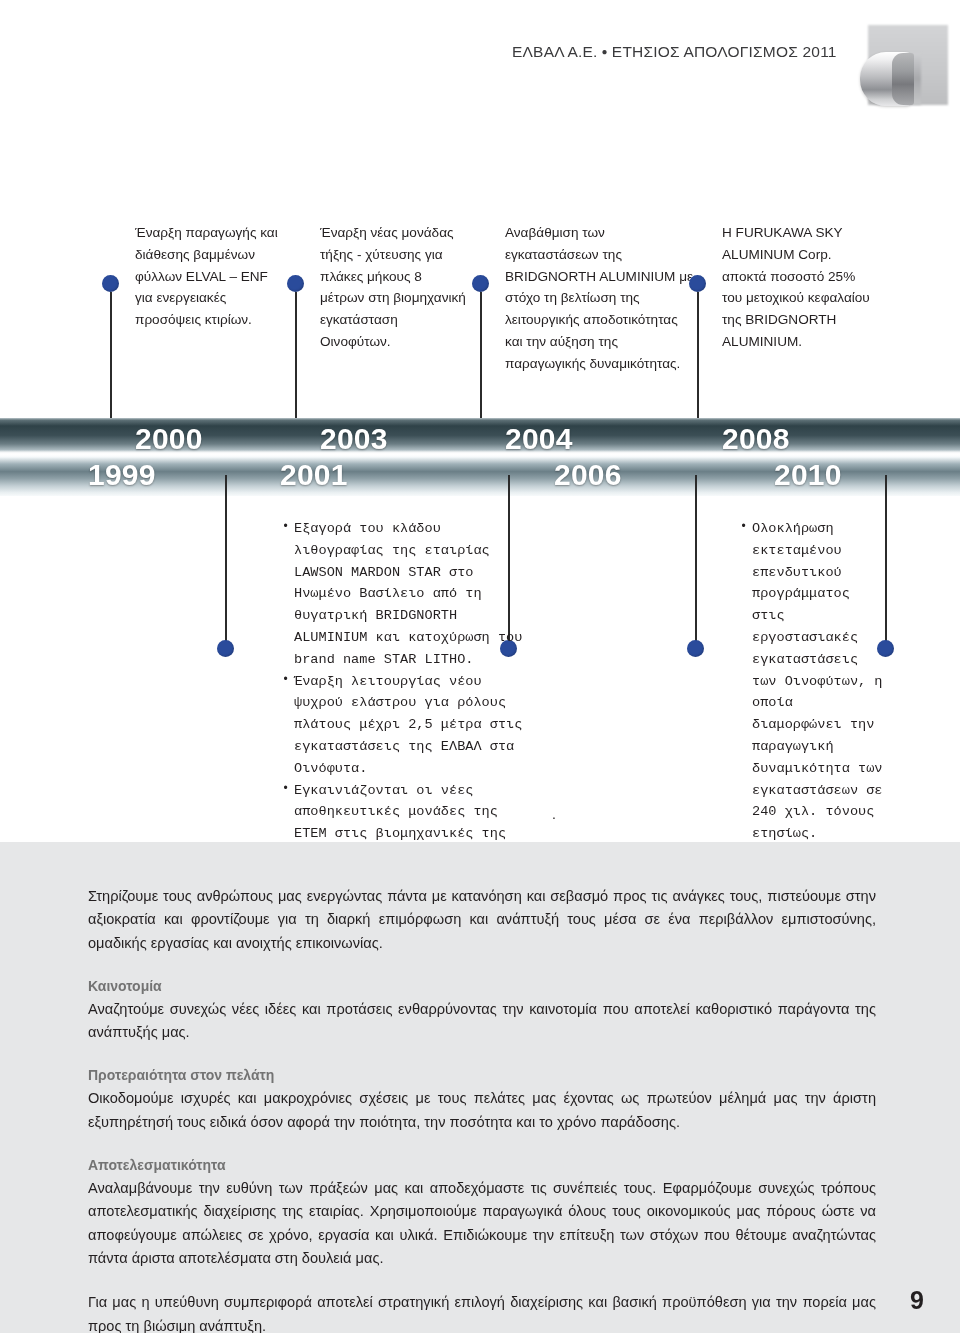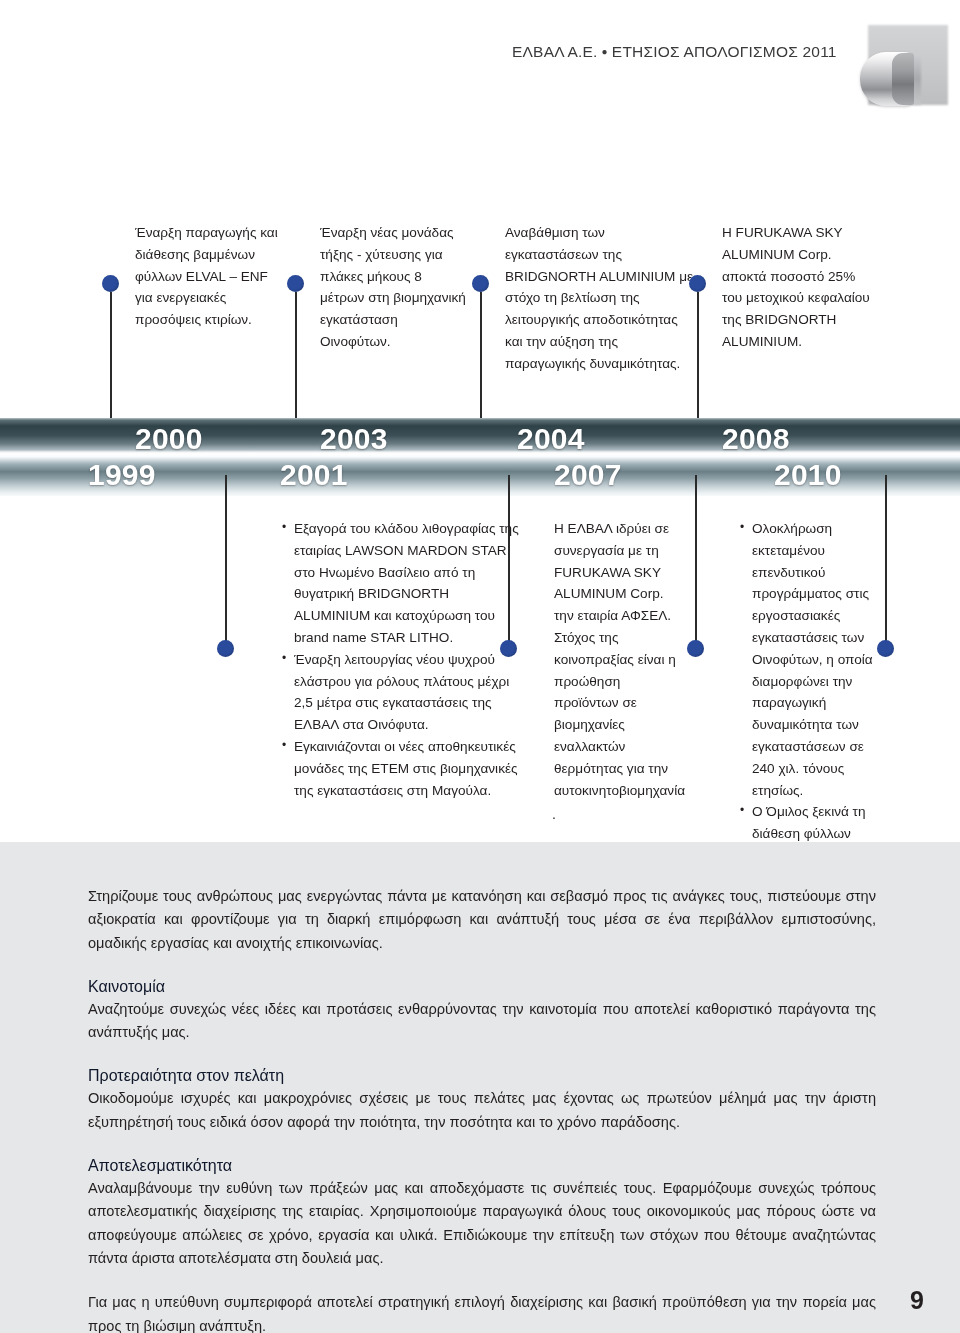--- a/index.html
+++ b/index.html
@@ -101,20 +101,21 @@
     color: #231f20;
   }
   .evt-bot ul {
     margin: 0;
     padding: 0 0 0 14px;
     list-style: none;
   }
   .evt-bot ul li {
     position: relative;
     margin-bottom: 0px;
+    font-family: Liberation Mono, monospace;
   }
   .evt-bot ul li:before {
     content: "\2022";
     position: absolute;
     left: -12px;
     top: -1px;
     font-size: 12px;
     color: #231f20;
   }
 
@@ -201,24 +202,24 @@
     width: 788px;
   }
   .v-para {
     font-size: 14.6px;
     line-height: 23.3px;
     color: #231f20;
     margin: 0 0 21px 0;
     text-align: justify;
   }
   .v-head {
-    font-size: 16px;
+    font-size: 14px;
     line-height: 21px;
-    font-weight: normal;
-    color: #0f172a;
+    font-weight: bold;
+    color: #737373;
     margin: 0 0 1px 0;
   }
   .v-block { margin-bottom: 21px; }
   .v-block .v-para { margin-bottom: 0; }
   #page-number {
     position: absolute;
     right: 36px;
     bottom: 18px;
     font-size: 25px;
     font-weight: bold;
@@ -273,26 +274,26 @@
 
   <div class="stem" style="left:697px; top:70px; height:126px;"></div>
   <div class="dot" style="left:689px; top:53px;"></div>
 
   <div id="bar-upper"></div>
   <div id="bar-lower"></div>
   <div id="bar-gloss"></div>
 
   <div class="year year-upper" style="left:135px;">2000</div>
   <div class="year year-upper" style="left:320px;">2003</div>
-  <div class="year year-upper" style="left:505px;margin-left:12px;">2004</div>
+  <div class="year year-upper" style="left:505px;">2004</div>
   <div class="year year-upper" style="left:722px;">2008</div>
 
   <div class="year year-lower" style="left:88px;">1999</div>
   <div class="year year-lower" style="left:280px;">2001</div>
-  <div class="year year-lower" style="left:554px;">2007</div>
+  <div class="year year-lower" style="left:554px;">2006</div>
   <div class="year year-lower" style="left:738px;margin-left:36px;">2010</div>
 
   <div class="stem" style="left:225px; top:253px; height:175px;"></div>
   <div class="dot" style="left:217px; top:418px;"></div>
 
   <div class="stem" style="left:508px; top:253px; height:175px;"></div>
   <div class="dot" style="left:500px; top:418px;"></div>
 
   <div class="stem" style="left:695px; top:253px; height:175px;"></div>
   <div class="dot" style="left:687px; top:418px;"></div>
@@ -302,23 +303,20 @@
 
 
   <div class="evt-bot" style="left:280px; top:296px; width:245px;">
     <ul>
       <li>Εξαγορά του κλάδου λιθογραφίας της εταιρίας LAWSON MARDON STAR στο Ηνωμένο Βασίλειο από τη θυγατρική BRIDGNORTH ALUMINIUM και κατοχύρωση του brand name STAR LITHO.</li>
       <li>Έναρξη λειτουργίας νέου ψυχρού ελάστρου για ρόλους πλάτους μέχρι 2,5 μέτρα στις εγκαταστάσεις της ΕΛΒΑΛ στα Οινόφυτα.</li>
       <li>Εγκαινιάζονται οι νέες αποθηκευτικές μονάδες της ΕΤΕΜ στις βιομηχανικές της εγκαταστάσεις στη Μαγούλα.</li>
     </ul>
   </div>
 
-  <div class="evt-bot" style="left:554px; top:296px; width:128px;">
-    <div>Η ΕΛΒΑΛ ιδρύει σε συνεργασία με τη FURUKAWA SKY ALUMINUM Corp. την εταιρία ΑΦΣΕΛ. Στόχος της κοινοπραξίας είναι η προώθηση προϊόντων σε βιομηχανίες εναλλακτών θερμότητας για την αυτοκινητοβιομηχανία</div>
-  </div>
 
   <div class="evt-bot" style="left:738px; top:296px; width:152px;">
     <ul>
       <li>Ολοκλήρωση εκτεταμένου επενδυτικού προγράμματος στις εργοστασιακές εγκαταστάσεις των Οινοφύτων, η οποία διαμορφώνει την παραγωγική δυναμικότητα των εγκαταστάσεων σε 240 χιλ. τόνους ετησίως.</li>
       <li>Ο Όμιλος ξεκινά τη διάθεση φύλλων αλουμινίου ELVAL - GRAIN που χρησιμοποιούνται στην παραγωγή δαπέδων ψυκτικών θαλάμων φορτηγών ψυγείων.</li>
     </ul>
   </div>
 </div>
 
 <div id="stray-dot">.</div>

